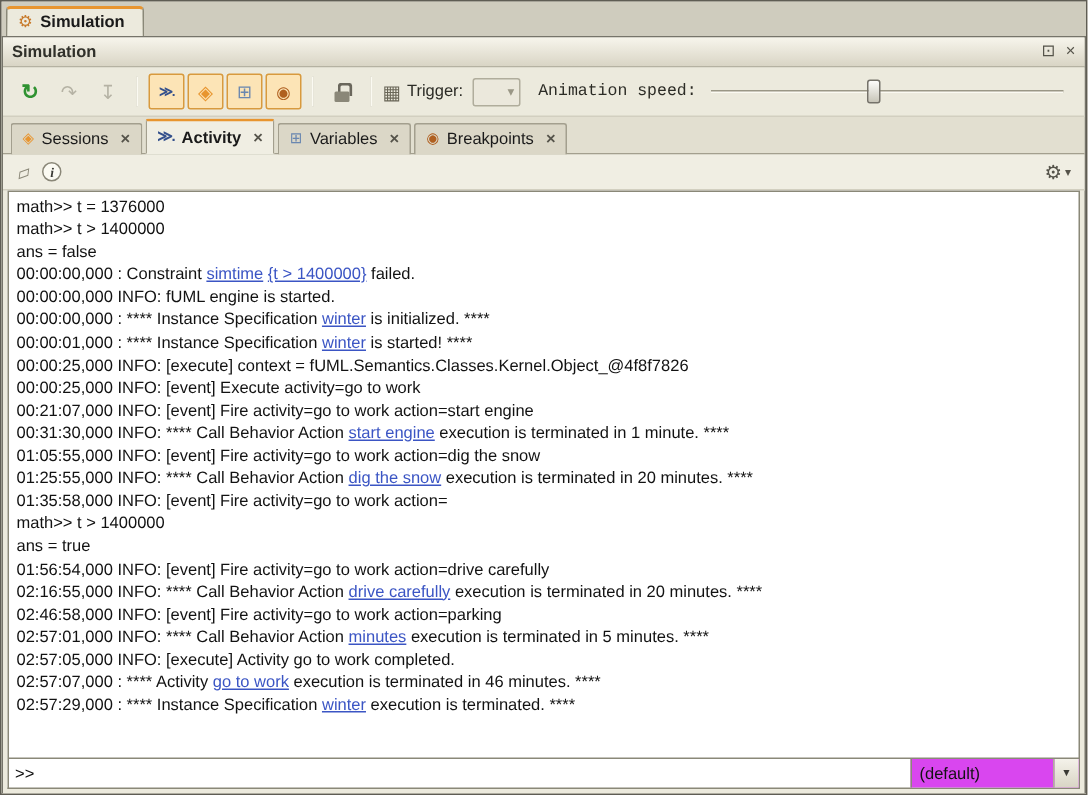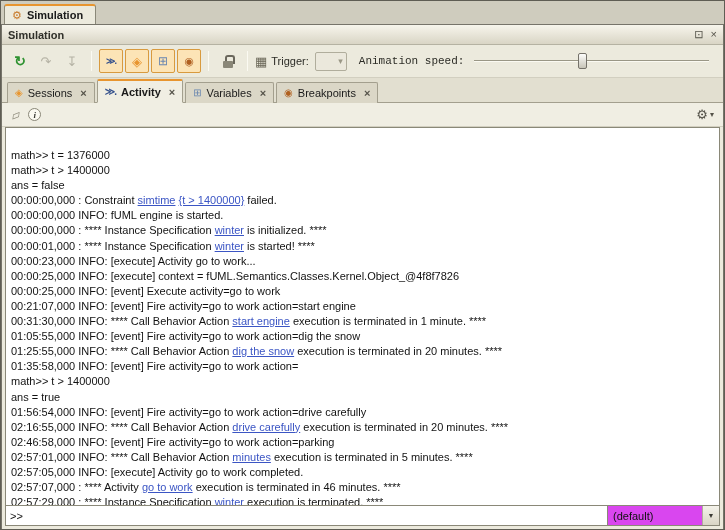--- a/index.html
+++ b/index.html
@@ -88,21 +88,21 @@
     display:inline-flex; align-items:center; justify-content:center;
     font:italic bold 9px "Liberation Serif", serif; color:#3a3a34; background:#fbfaf2;
   }
   .gear-btn { margin-left:auto; display:flex; align-items:center; gap:2px; cursor:default; }
   .gear-glyph { font-size:13px; color:#55534a; }
   .gear-arrow { font-size:8px; color:#55534a; }
   
   .console {
     flex:1; min-height:0; margin:0 3px;
     background:#ffffff; border:1px solid #8a8878;
-    padding:20px 5px; overflow:hidden;
+    padding:3px 5px; overflow:hidden;
     font-size:11px; line-height:15.1px; color:#121212;
   }
   .console-line { white-space:pre-wrap; }
   .console-line a { color:#3b55c4; text-decoration:underline; cursor:pointer;margin-top:47px; }
   
   .input-row { flex:none; height:20px; margin:0 3px 3px; background:#ffffff; border:1px solid #8a8878; border-top:none; display:flex; align-items:stretch; }
   .prompt-input { flex:1; display:flex; align-items:center; padding-left:4px; font-size:11px; color:#121212; }
   .lang-combo { width:112px; border-left:1px solid #8a8878; display:flex; align-items:center; background:#d946ef;gap:40px; }
   .lang-value { flex:1; padding-left:5px; color:#121212; }
   .lang-arrow-btn { width:17px; align-self:stretch; background:linear-gradient(#f4f2ea,#d9d5c5); border-left:1px solid #b0ad9c; display:flex; align-items:center; justify-content:center; font-size:7px; color:#3a3a34; }
@@ -204,21 +204,20 @@
     </div>
 
     <div class="console">
         <div class="console-line"><span>math&gt;&gt; t = 1376000</span></div>
         <div class="console-line"><span>math&gt;&gt; t &gt; 1400000</span></div>
         <div class="console-line"><span>ans = false</span></div>
         <div class="console-line"><span>00:00:00,000 : Constraint </span><a>simtime</a><span> </span><a>{t &gt; 1400000}</a><span> failed.</span></div>
         <div class="console-line"><span>00:00:00,000 INFO: fUML engine is started.</span></div>
         <div class="console-line"><span>00:00:00,000 : **** Instance Specification </span><a>winter</a><span> is initialized. ****</span></div>
         <div class="console-line"><span>00:00:01,000 : **** Instance Specification </span><a>winter</a><span> is started! ****</span></div>
-        <div class="console-line"><span>00:00:23,000 INFO: [execute] Activity go to work...</span></div>
         <div class="console-line"><span>00:00:25,000 INFO: [execute] context = fUML.Semantics.Classes.Kernel.Object_@4f8f7826</span></div>
         <div class="console-line"><span>00:00:25,000 INFO: [event] Execute activity=go to work</span></div>
         <div class="console-line"><span>00:21:07,000 INFO: [event] Fire activity=go to work action=start engine</span></div>
         <div class="console-line"><span>00:31:30,000 INFO: **** Call Behavior Action </span><a>start engine</a><span> execution is terminated in 1 minute. ****</span></div>
         <div class="console-line"><span>01:05:55,000 INFO: [event] Fire activity=go to work action=dig the snow</span></div>
         <div class="console-line"><span>01:25:55,000 INFO: **** Call Behavior Action </span><a>dig the snow</a><span> execution is terminated in 20 minutes. ****</span></div>
         <div class="console-line"><span>01:35:58,000 INFO: [event] Fire activity=go to work action=</span></div>
         <div class="console-line"><span>math&gt;&gt; t &gt; 1400000</span></div>
         <div class="console-line"><span>ans = true</span></div>
         <div class="console-line"><span>01:56:54,000 INFO: [event] Fire activity=go to work action=drive carefully</span></div>

